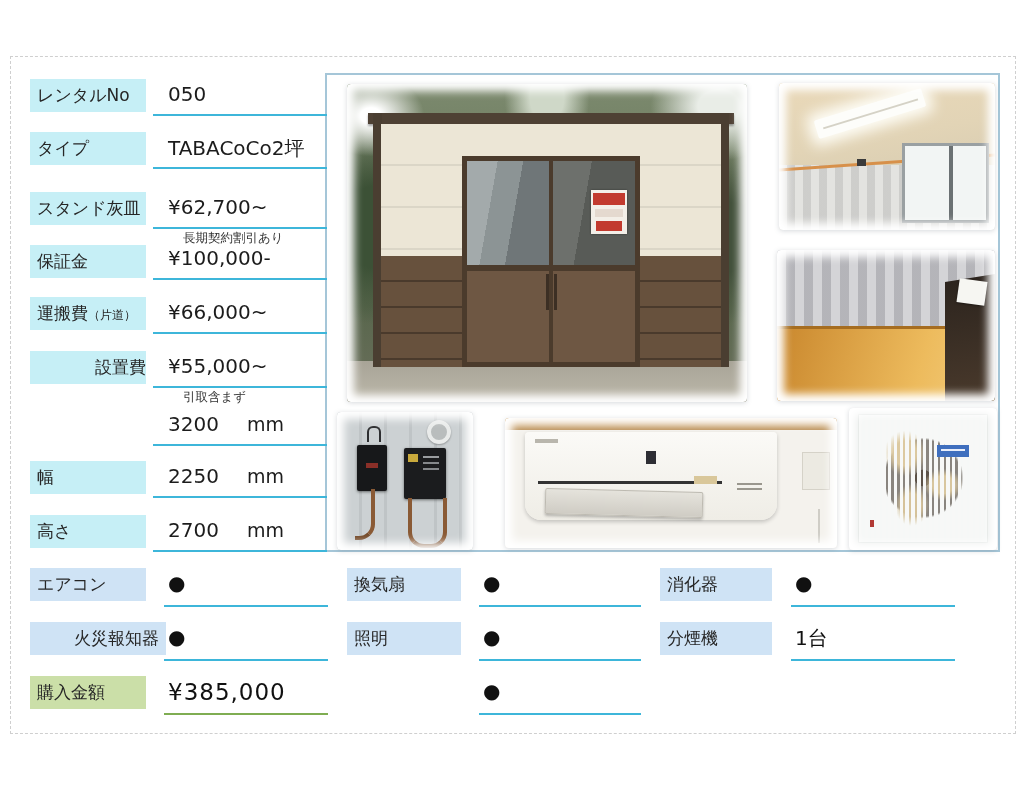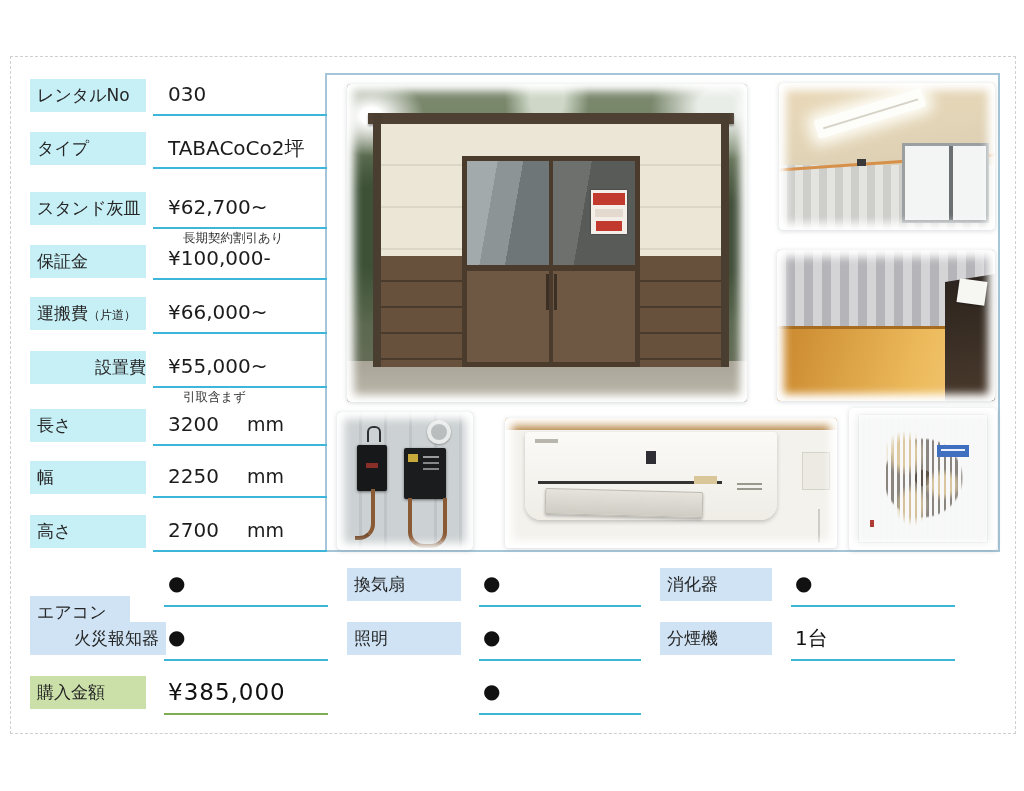--- a/index.html
+++ b/index.html
@@ -219,49 +219,48 @@
         <div class="p-grille"></div>
         <div class="p-fanlabel">
             <i></i>
           </div>
         <div class="p-redmark"></div>
       </div>
     </div>
 
   </div>
 <div class="label-box cyan" style="left: 30px; top: 79px; width: 116px;"><span>レンタルNo</span></div>
-    <div class="spec-value" style="left: 168px; top: 82px;"><span>030</span></div>
+    <div class="spec-value" style="left: 168px; top: 82px;"><span>050</span></div>
     <div class="u" style="left: 153px; top: 114px; width: 174px;"></div>
     <div class="label-box cyan" style="left: 30px; top: 132px; width: 116px;"><span>タイプ</span></div>
     <div class="spec-value" style="left: 168px; top: 135px;"><span>TABACoCo2坪</span></div>
     <div class="u" style="left: 153px; top: 167px; width: 174px;"></div>
     <div class="label-box cyan" style="left: 30px; top: 192px; width: 116px;"><span>スタンド灰皿</span></div>
     <div class="spec-value" style="left: 168px; top: 195px;"><span>¥62,700~</span></div>
     <div class="u" style="left: 153px; top: 227px; width: 174px;"></div>
     <div class="spec-note" style="left: 183px; top: 230px;">長期契約割引あり</div>
     <div class="label-box cyan" style="left: 30px; top: 245px; width: 116px;"><span>保証金</span></div>
     <div class="spec-value" style="left: 168px; top: 246px;"><span>¥100,000-</span></div>
     <div class="u" style="left: 153px; top: 278px; width: 174px;"></div>
     <div class="label-box cyan" style="left: 30px; top: 297px; width: 116px;"><span>運搬費</span><span class="suffix">（片道）</span></div>
     <div class="spec-value" style="left: 168px; top: 300px;"><span>¥66,000~</span></div>
     <div class="u" style="left: 153px; top: 332px; width: 174px;"></div>
     <div class="label-box cyan" style="left: 30px; top: 351px; width: 116px; text-align: right;"><span>設置費</span></div>
     <div class="spec-value" style="left: 168px; top: 354px;"><span>¥55,000~</span></div>
     <div class="u" style="left: 153px; top: 386px; width: 174px;"></div>
     <div class="spec-note" style="left: 183px; top: 389px;">引取含まず</div>
-    <div class="label-box cyan" style="left: 30px; top: 409px; width: 116px;"><span>長さ</span></div>
     <div class="spec-value" style="left: 168px; top: 412px;"><span>3200</span><span class="unit">mm</span></div>
     <div class="u" style="left: 153px; top: 444px; width: 174px;"></div>
     <div class="label-box cyan" style="left: 30px; top: 461px; width: 116px;"><span>幅</span></div>
     <div class="spec-value" style="left: 168px; top: 464px;"><span>2250</span><span class="unit">mm</span></div>
     <div class="u" style="left: 153px; top: 496px; width: 174px;"></div>
     <div class="label-box cyan" style="left: 30px; top: 515px; width: 116px;"><span>高さ</span></div>
     <div class="spec-value" style="left: 168px; top: 518px;"><span>2700</span><span class="unit">mm</span></div>
     <div class="u" style="left: 153px; top: 550px; width: 174px;"></div>
-    <div class="label-box blue" style="left: 30px; top: 568px; width: 100px; margin-top: 28px;">エアコン</div>
+    <div class="label-box blue" style="left: 30px; top: 568px; width: 116px;">エアコン</div>
     <div class="eq-value" style="left: 168px; top: 571px;">●</div>
     <div class="u" style="left: 164px; top: 605px; width: 164px;"></div>
     <div class="label-box blue" style="left: 347px; top: 568px; width: 114px;">換気扇</div>
     <div class="eq-value" style="left: 483px; top: 571px;">●</div>
     <div class="u" style="left: 479px; top: 605px; width: 162px;"></div>
     <div class="label-box blue" style="left: 660px; top: 568px; width: 112px;">消化器</div>
     <div class="eq-value" style="left: 795px; top: 571px;">●</div>
     <div class="u" style="left: 791px; top: 605px; width: 164px;"></div>
     <div class="label-box blue" style="left: 30px; top: 622px; width: 136px; padding-left: 44px;">火災報知器</div>
     <div class="eq-value" style="left: 168px; top: 625px;">●</div>

